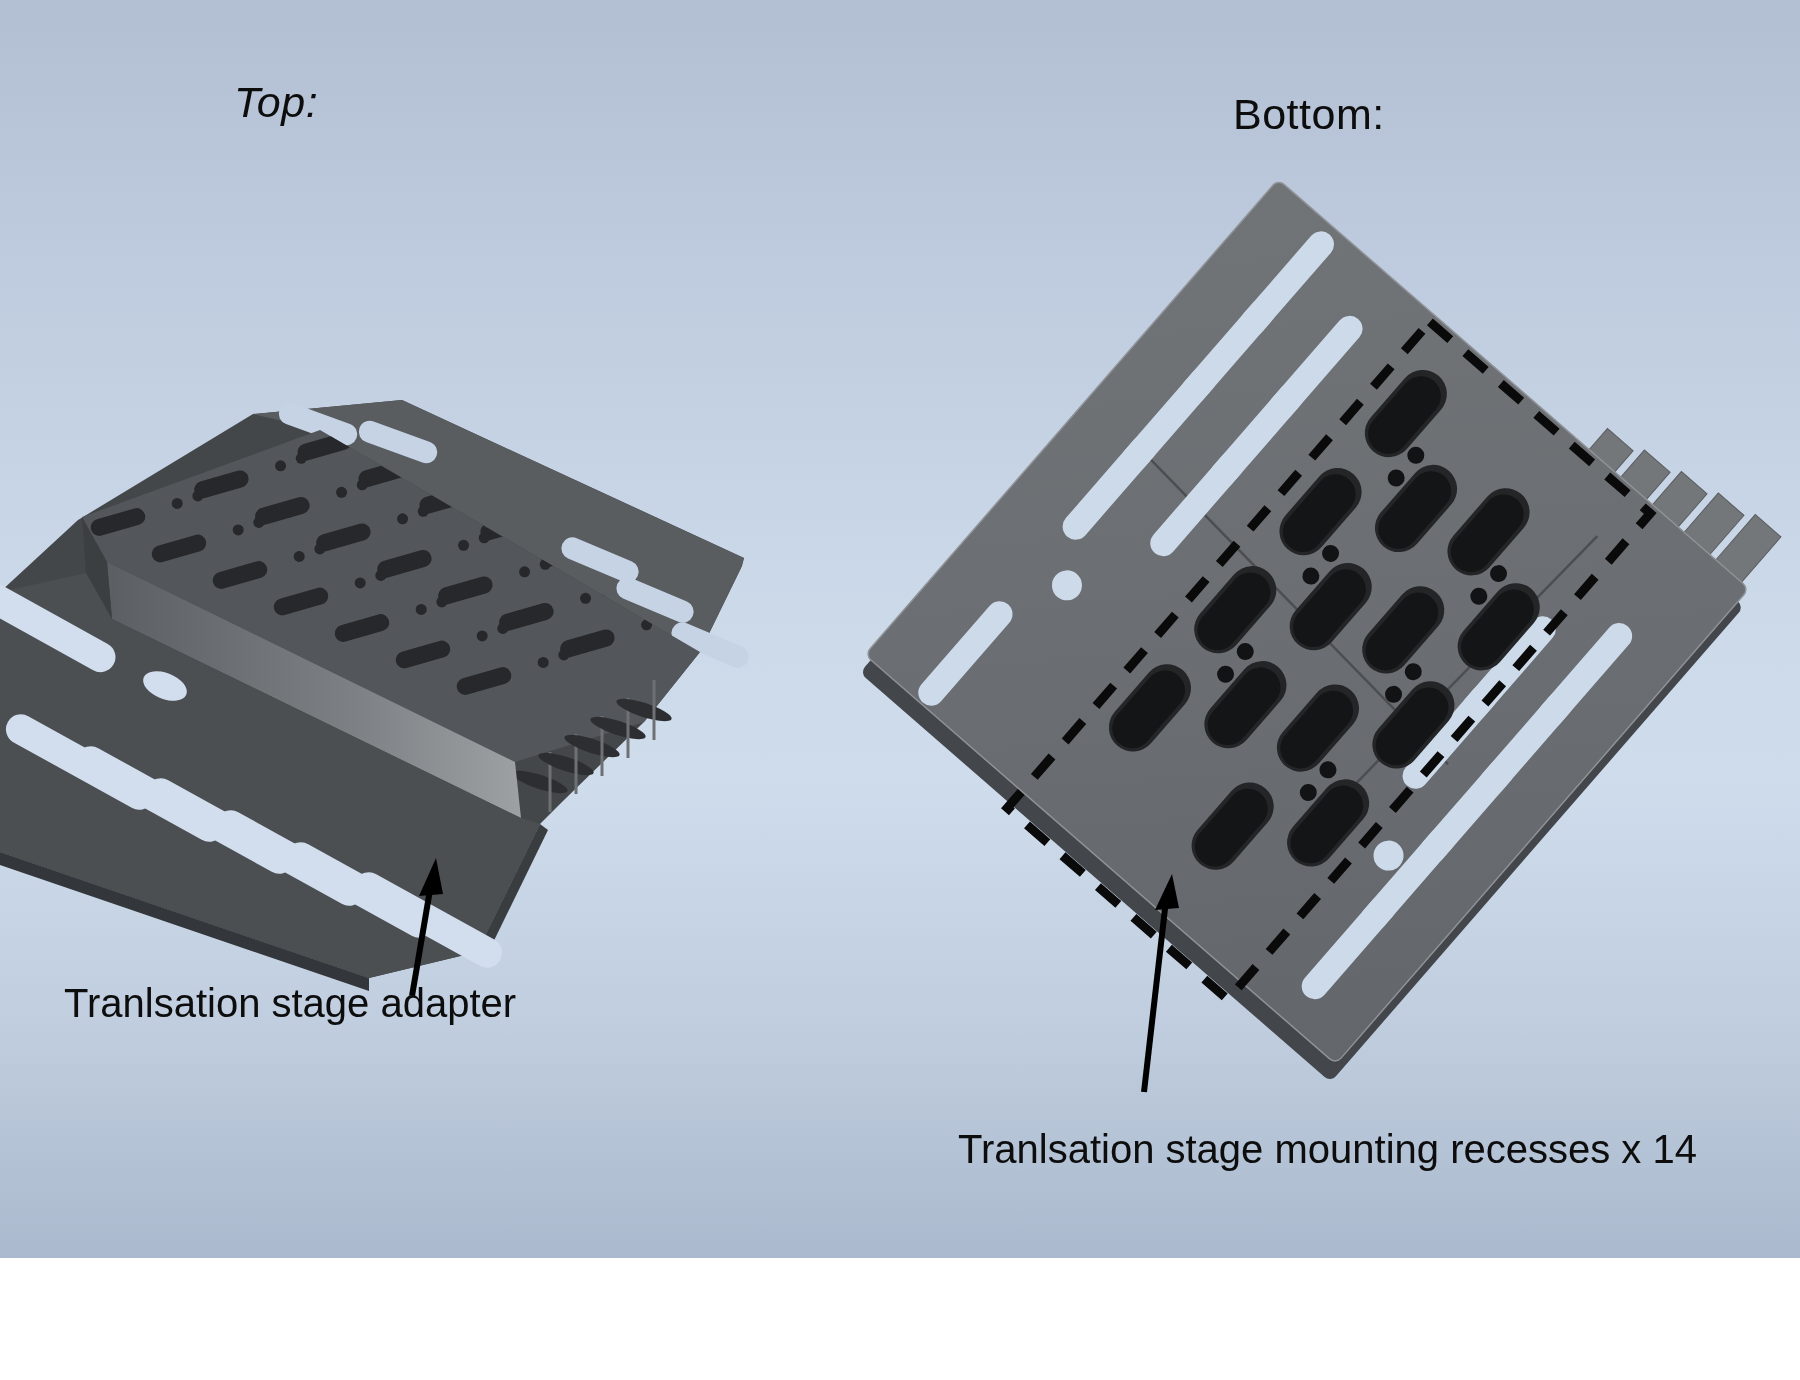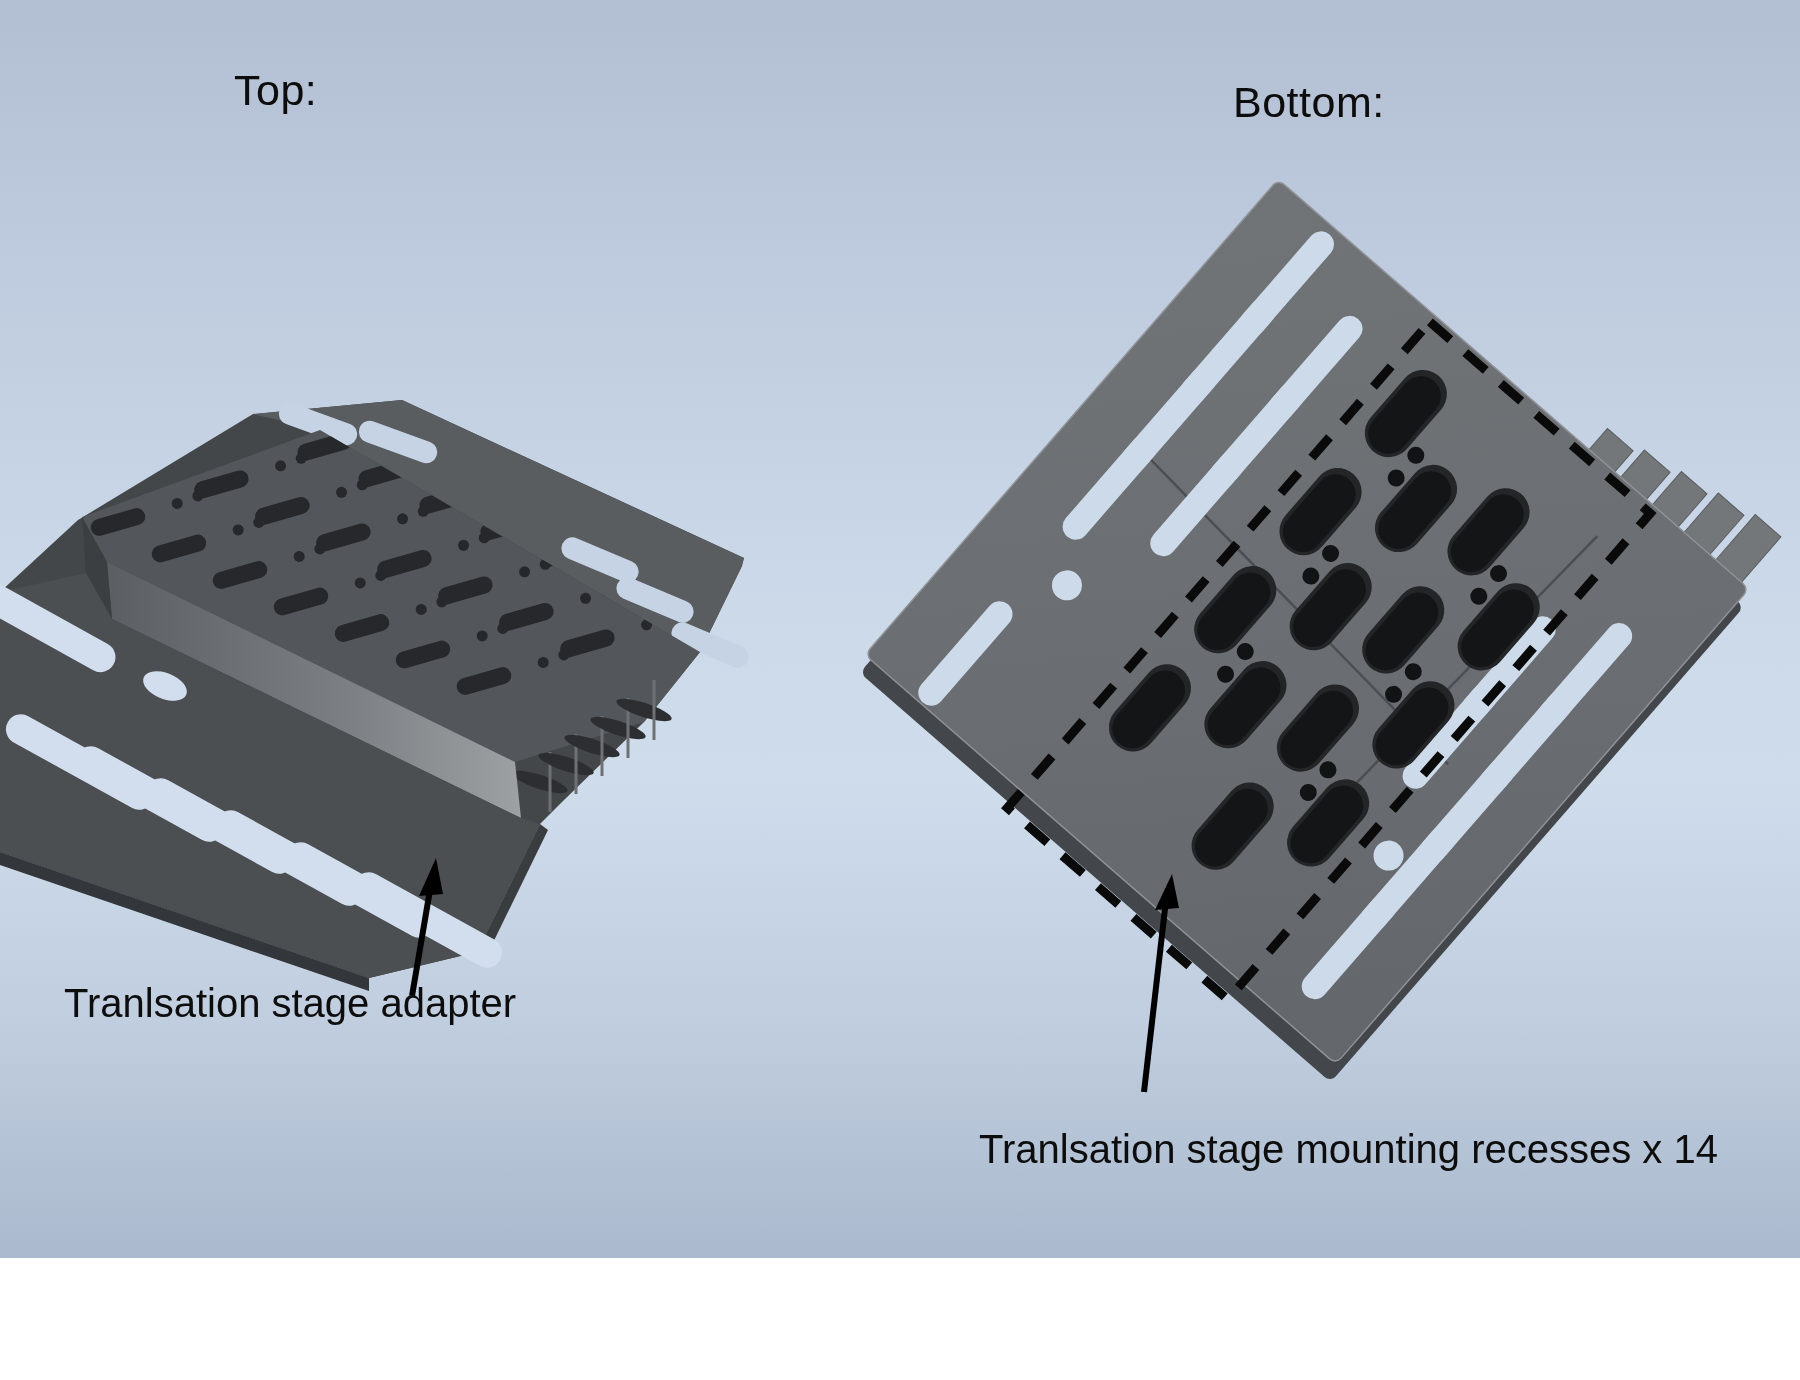--- a/index.html
+++ b/index.html
@@ -252,20 +252,20 @@
   <g>
     <line x1="412" y1="996" x2="431" y2="884" stroke="#000" stroke-width="6"></line>
     <polygon points="436,858 419,896 443,894" fill="#000"></polygon>
   </g>
   <g>
     <line x1="1144" y1="1092" x2="1166" y2="900" stroke="#000" stroke-width="6"></line>
     <polygon points="1172,874 1155,910 1179,908" fill="#000"></polygon>
   </g>
 </svg>
 
-<div class="view-title" style="left:234px;top:66px;">Top:</div>
-<div class="view-title" style="left:1233px;top:78px;">Bottom:</div>
+<div class="view-title" style="left:234px;top:78px;font-style:italic;">Top:</div>
+<div class="view-title" style="left:1233px;top:90px;">Bottom:</div>
 
 <div class="annotation" style="left:64px;top:980px;">
   <div>Tranlsation stage adapter</div>
 </div>
 
-<div class="annotation" style="left:958px;top:1126px;margin-left:21px;">Tranlsation stage mounting recesses x 14</div>
+<div class="annotation" style="left:958px;top:1126px;">Tranlsation stage mounting recesses x 14</div>
 
 </body></html>

